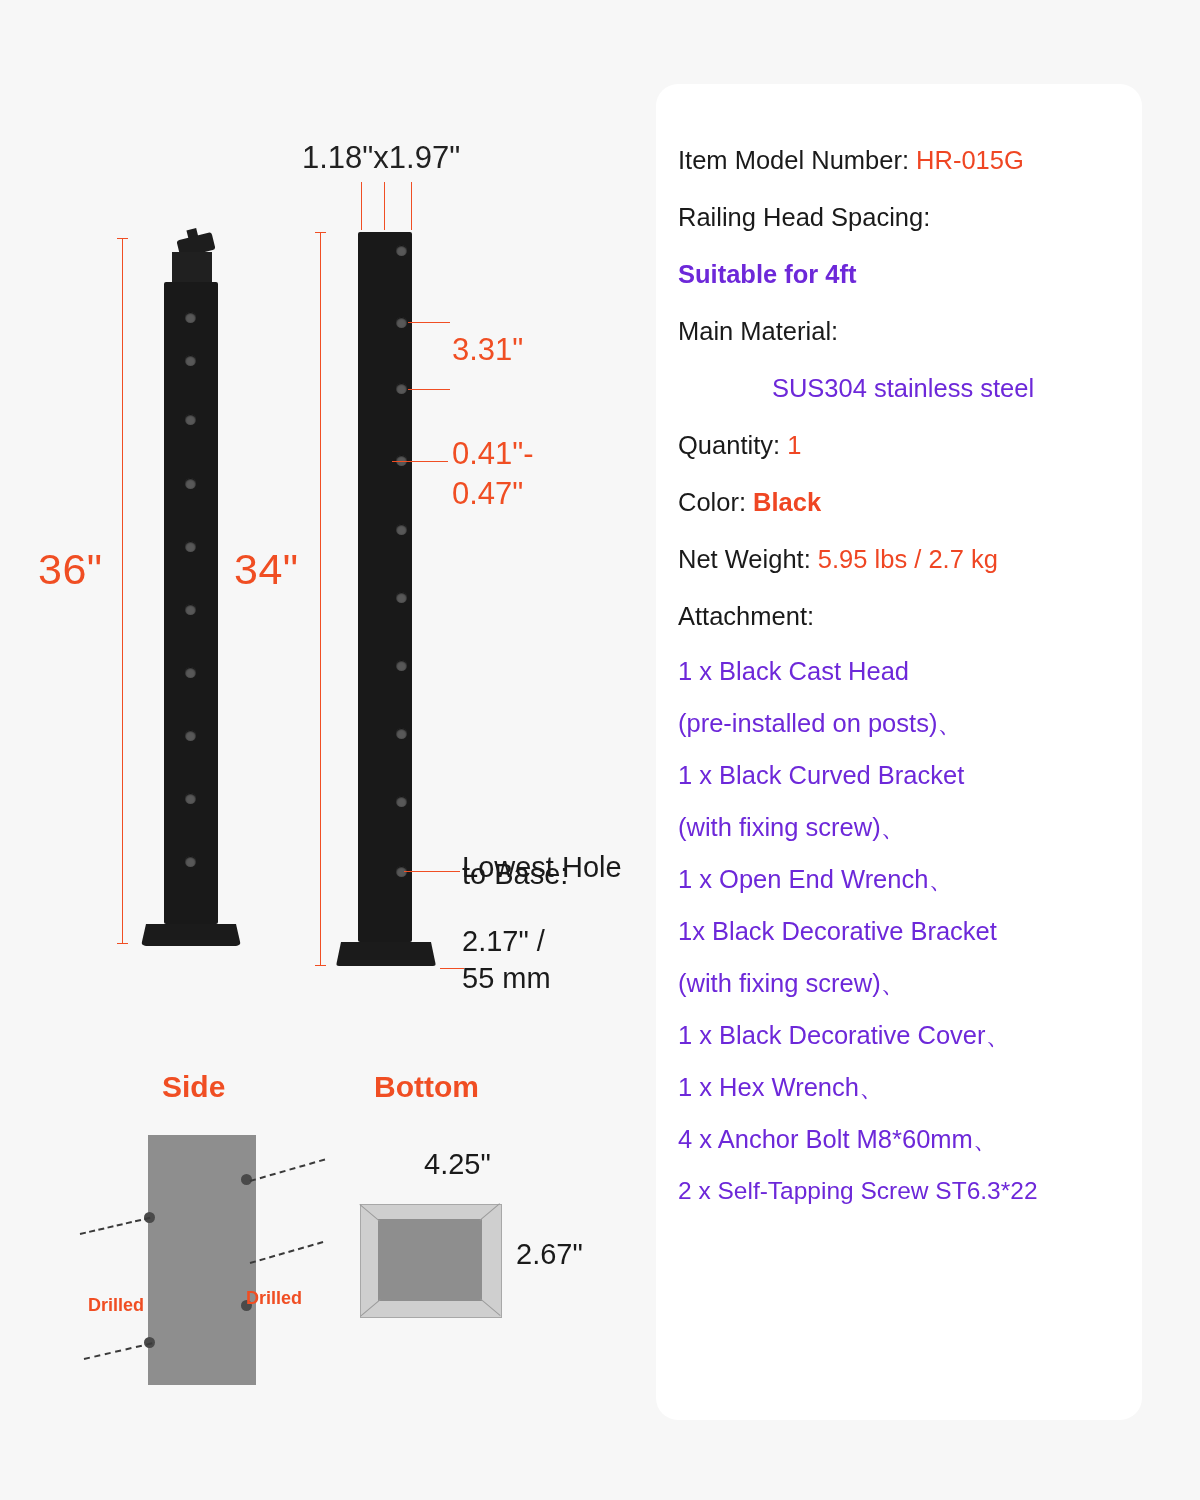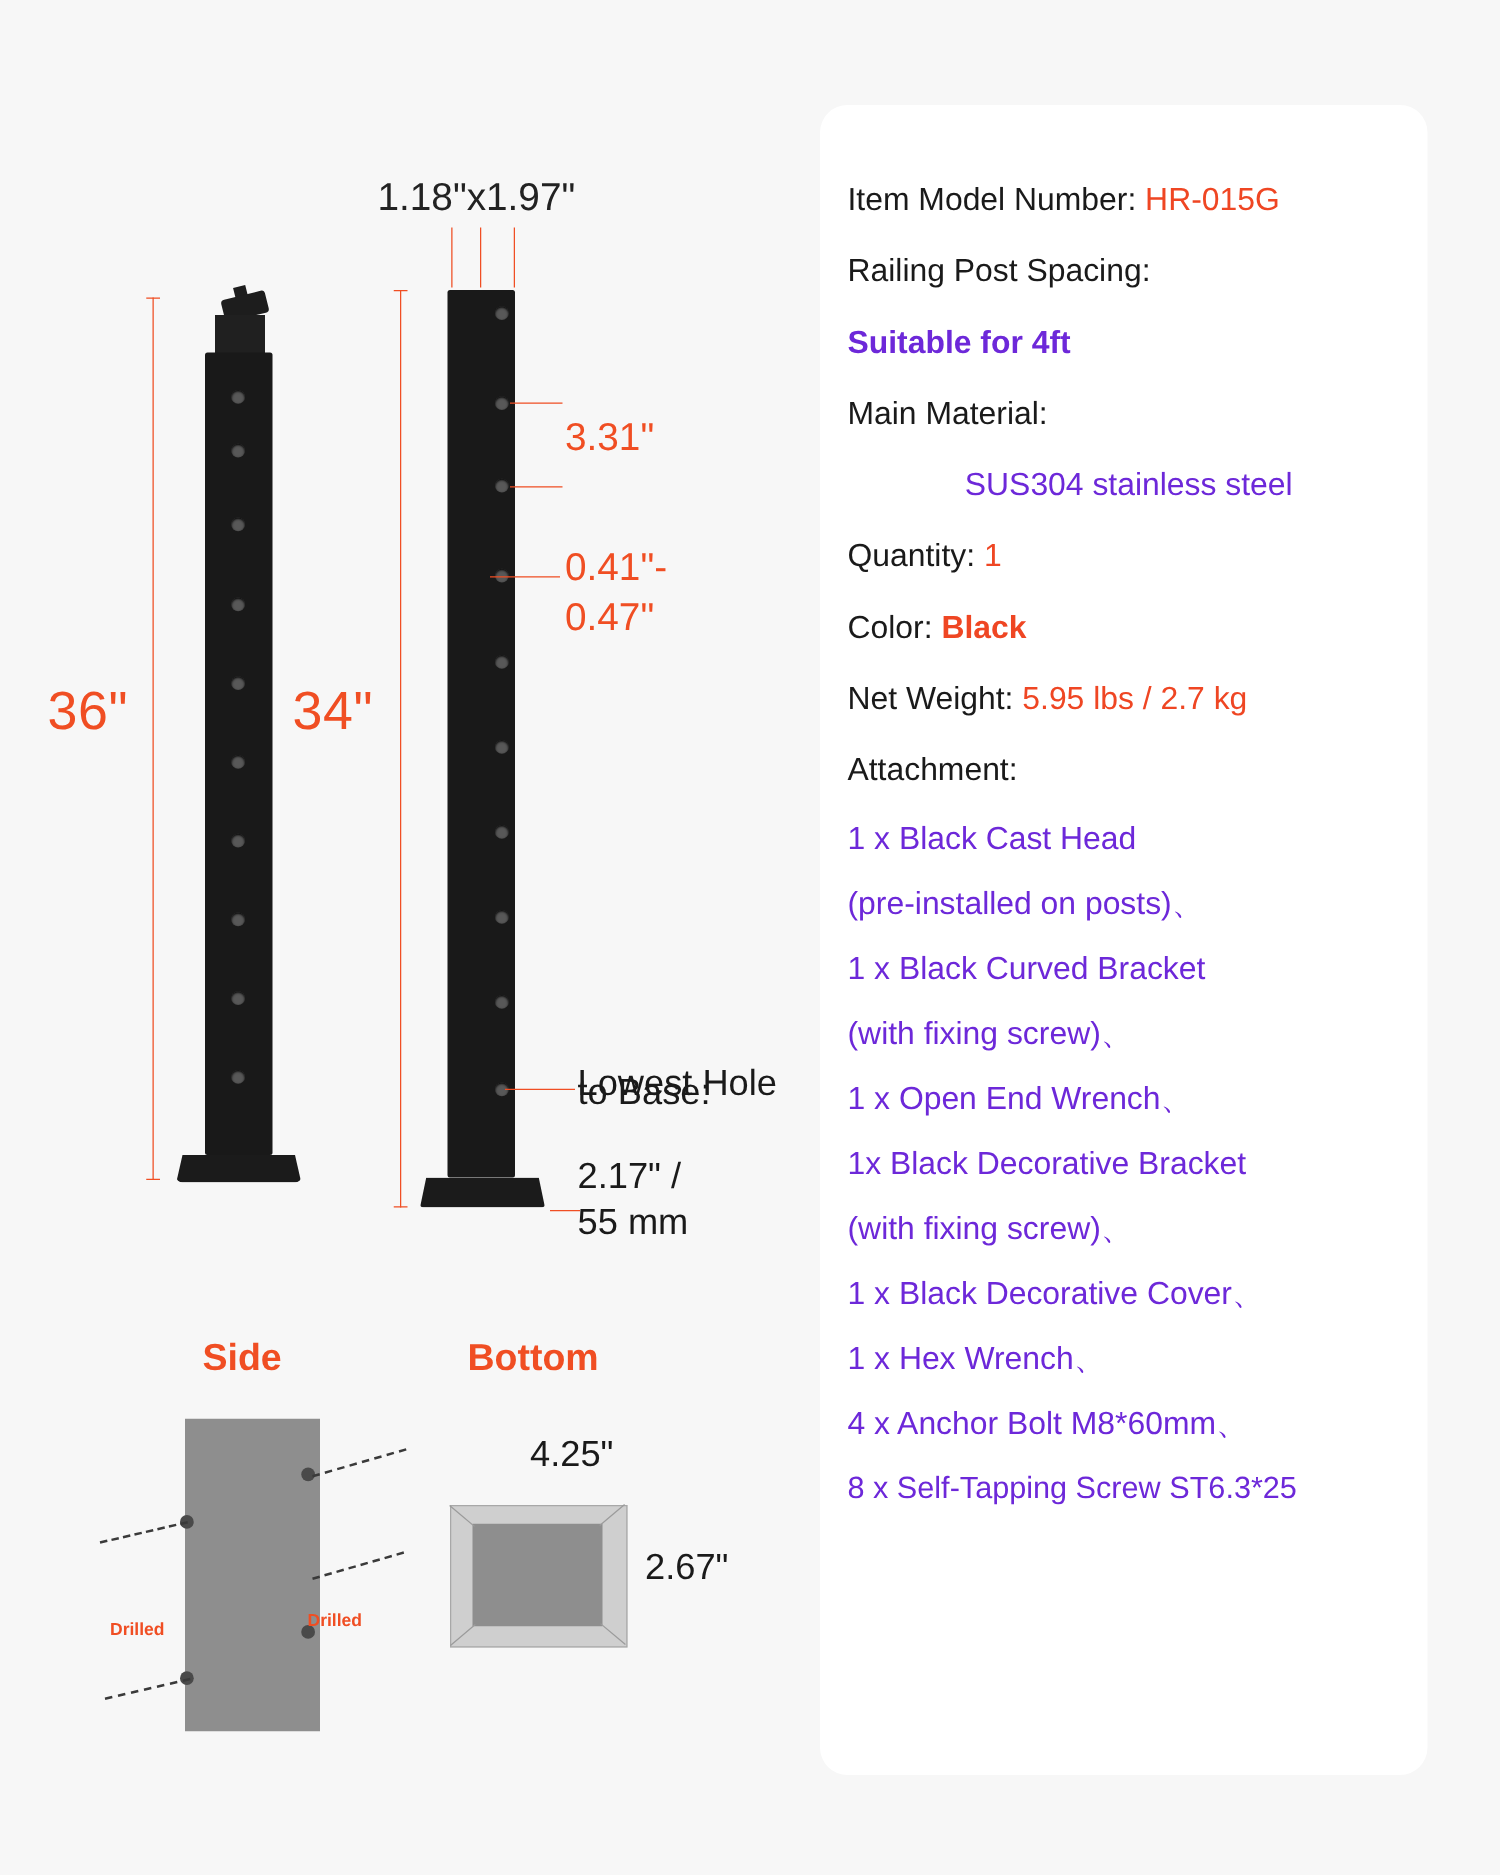--- a/index.html
+++ b/index.html
@@ -190,21 +190,21 @@
     background: #4a4a4a;
   }
   .dash {
     position: absolute;
     height: 0;
     border-top: 2px dashed #3a3a3a;
   }
   .drilled {
     position: absolute;
     color: #f04e23;
-    font-size: 14px;
+    font-size: 18px;
     font-weight: bold;
   }
   .bottom-outer {
     position: absolute;
     left: 360px;
     top: 1204px;
     width: 140px;
     height: 112px;
     background: #cfcfcf;
     border: 1px solid #a8a8a8;
@@ -339,21 +339,21 @@
     <div class="bot-dim" style="left:516px; top:1238px;">2.67"</div>
   </div>
 
   <div class="spec-card">
     <div class="spec-list">
 
       <div class="spec-line">
         <span>Item Model Number: </span><span class="val">HR-015G</span>
       </div>
 
-      <div class="spec-line">Railing Post Spacing:</div>
+      <div class="spec-line">Railing Head Spacing:</div>
       <div class="spec-line all-red" style="font-weight:bold;">Suitable for 4ft</div>
 
       <div class="spec-line">Main Material:</div>
       <div class="spec-line all-red" style="font-weight:normal;text-align:center;">SUS304 stainless steel</div>
 
       <div class="spec-line">
         <span>Quantity: </span><span class="val">1</span>
       </div>
 
       <div class="spec-line">
@@ -369,17 +369,17 @@
       <div class="spec-line tight all-red">1 x Black Cast Head</div>
       <div class="spec-line tight all-red"> (pre-installed on posts)、</div>
       <div class="spec-line tight all-red">1 x Black Curved Bracket</div>
       <div class="spec-line tight all-red"> (with fixing screw)、</div>
       <div class="spec-line tight all-red">1 x Open End Wrench、</div>
       <div class="spec-line tight all-red">1x Black Decorative Bracket</div>
       <div class="spec-line tight all-red">(with fixing screw)、</div>
       <div class="spec-line tight all-red">1 x Black Decorative  Cover、</div>
       <div class="spec-line tight all-red">1 x Hex Wrench、</div>
       <div class="spec-line tight all-red">4 x Anchor Bolt M8*60mm、</div>
-      <div class="spec-line tight all-red" style="font-size:24.5px;">8 x Self-Tapping Screw ST6.3*25</div>
+      <div class="spec-line tight all-red" style="font-size:24.5px;">2 x Self-Tapping Screw ST6.3*22</div>
     </div>
   </div>
 
 </div>
 
 </body></html>

